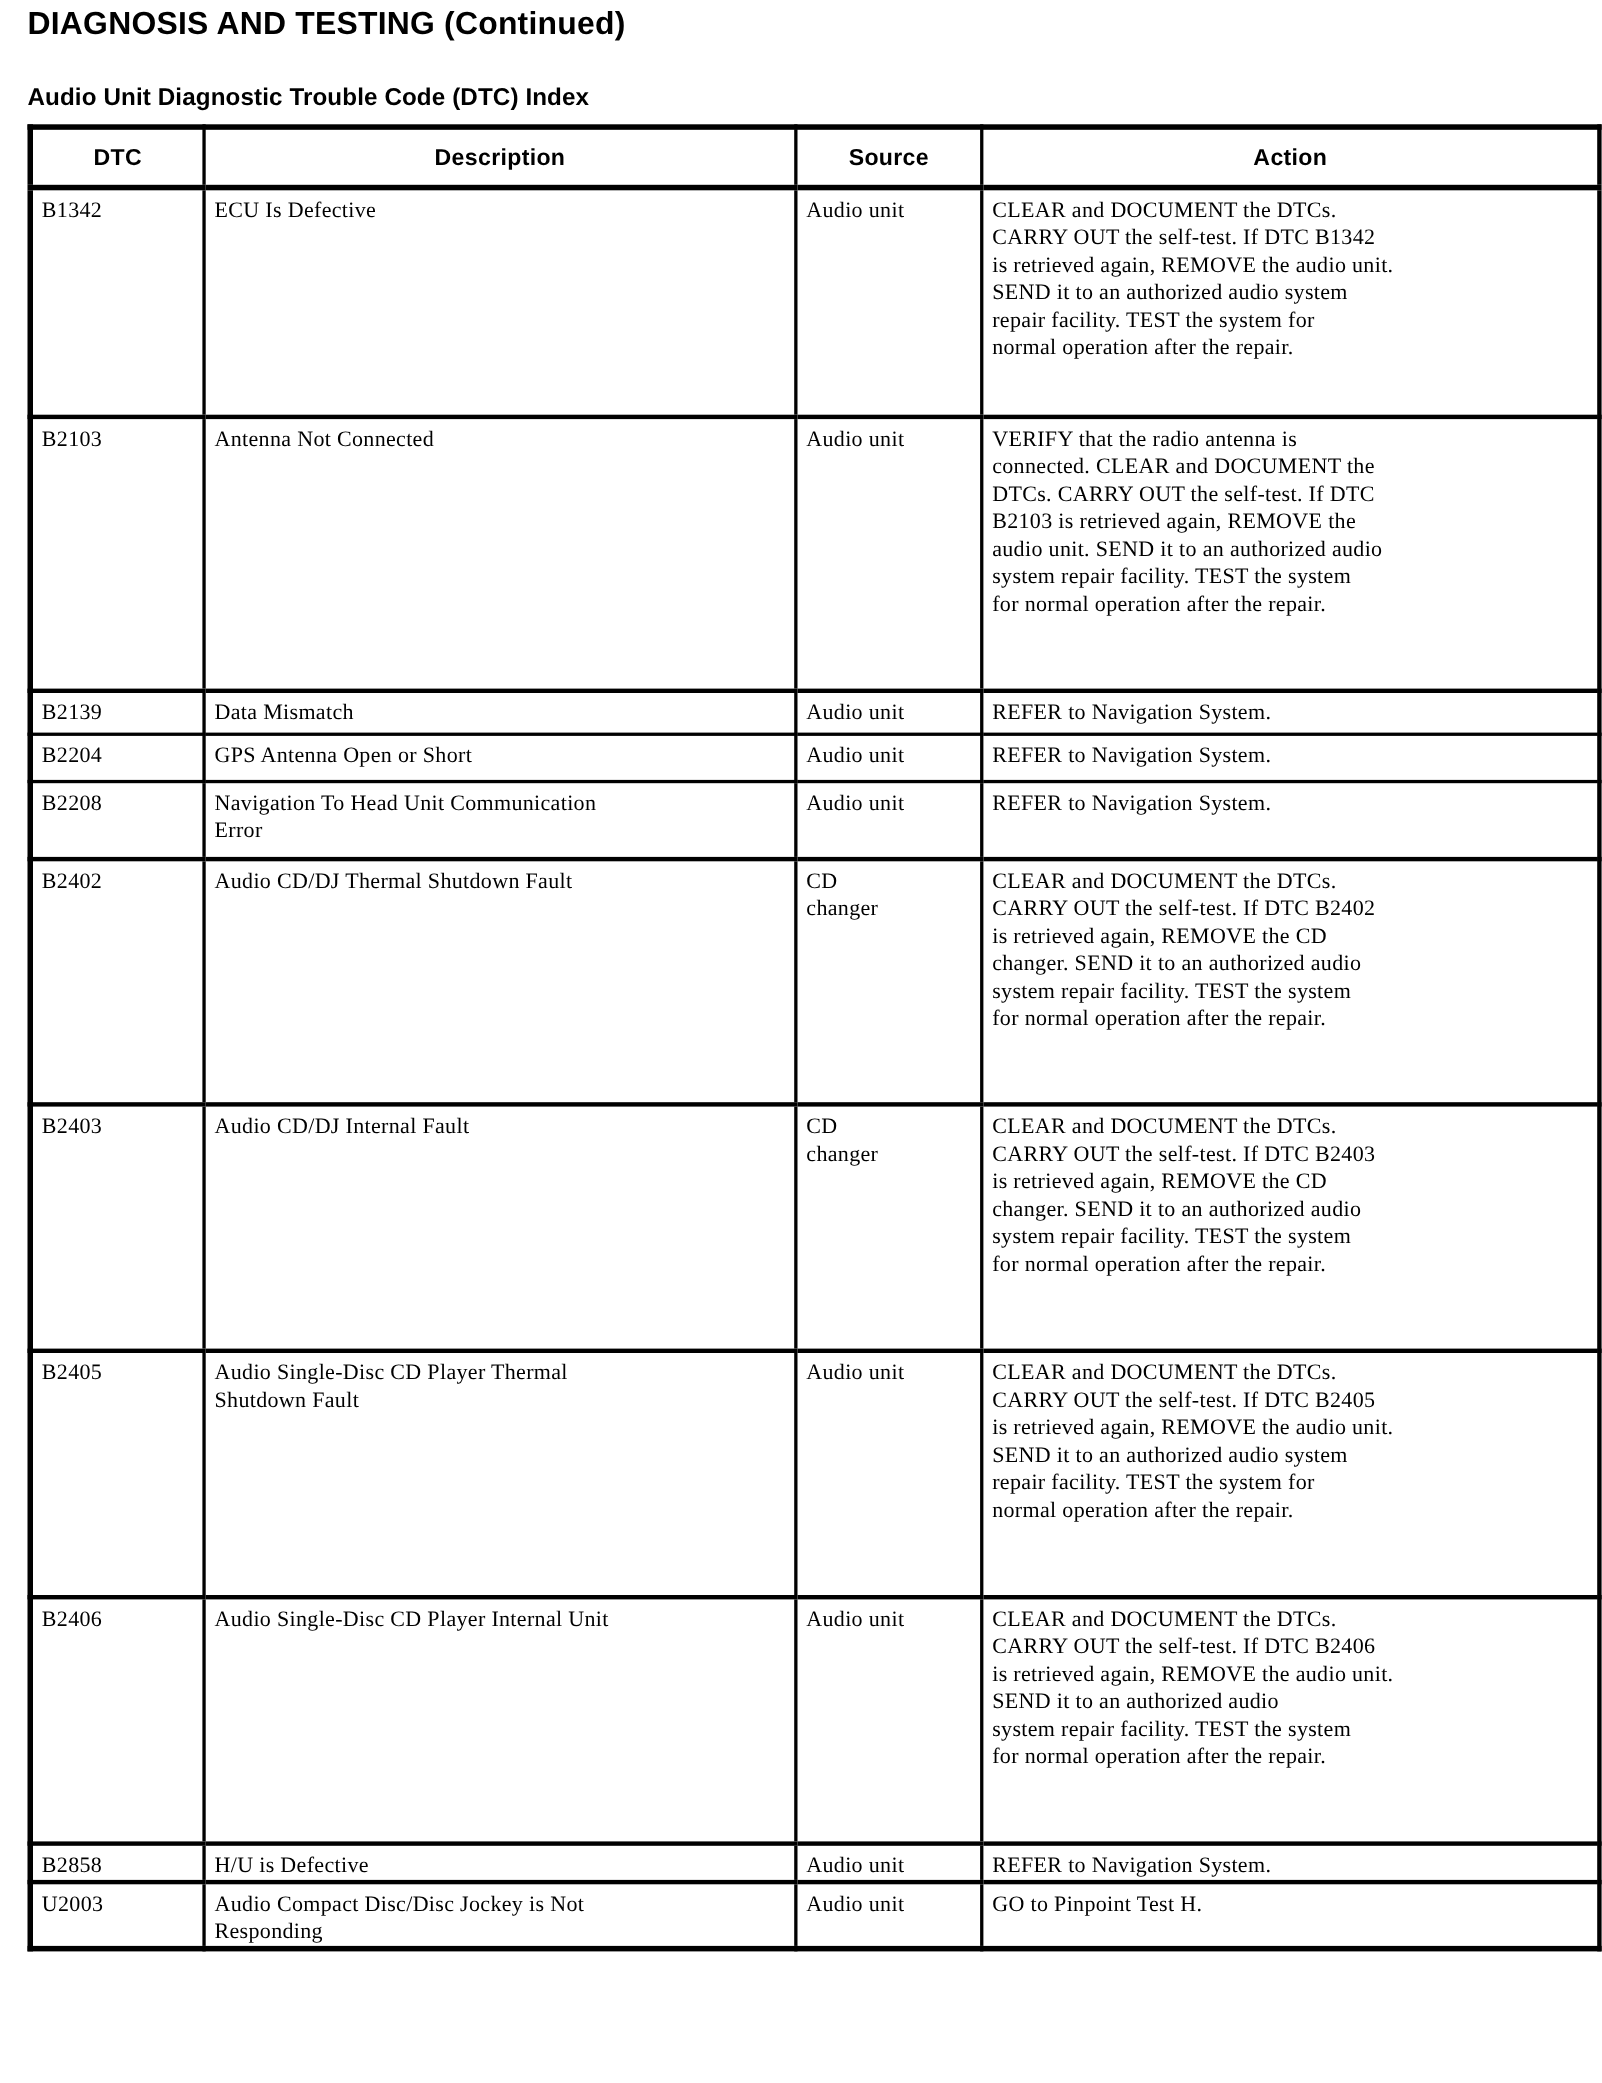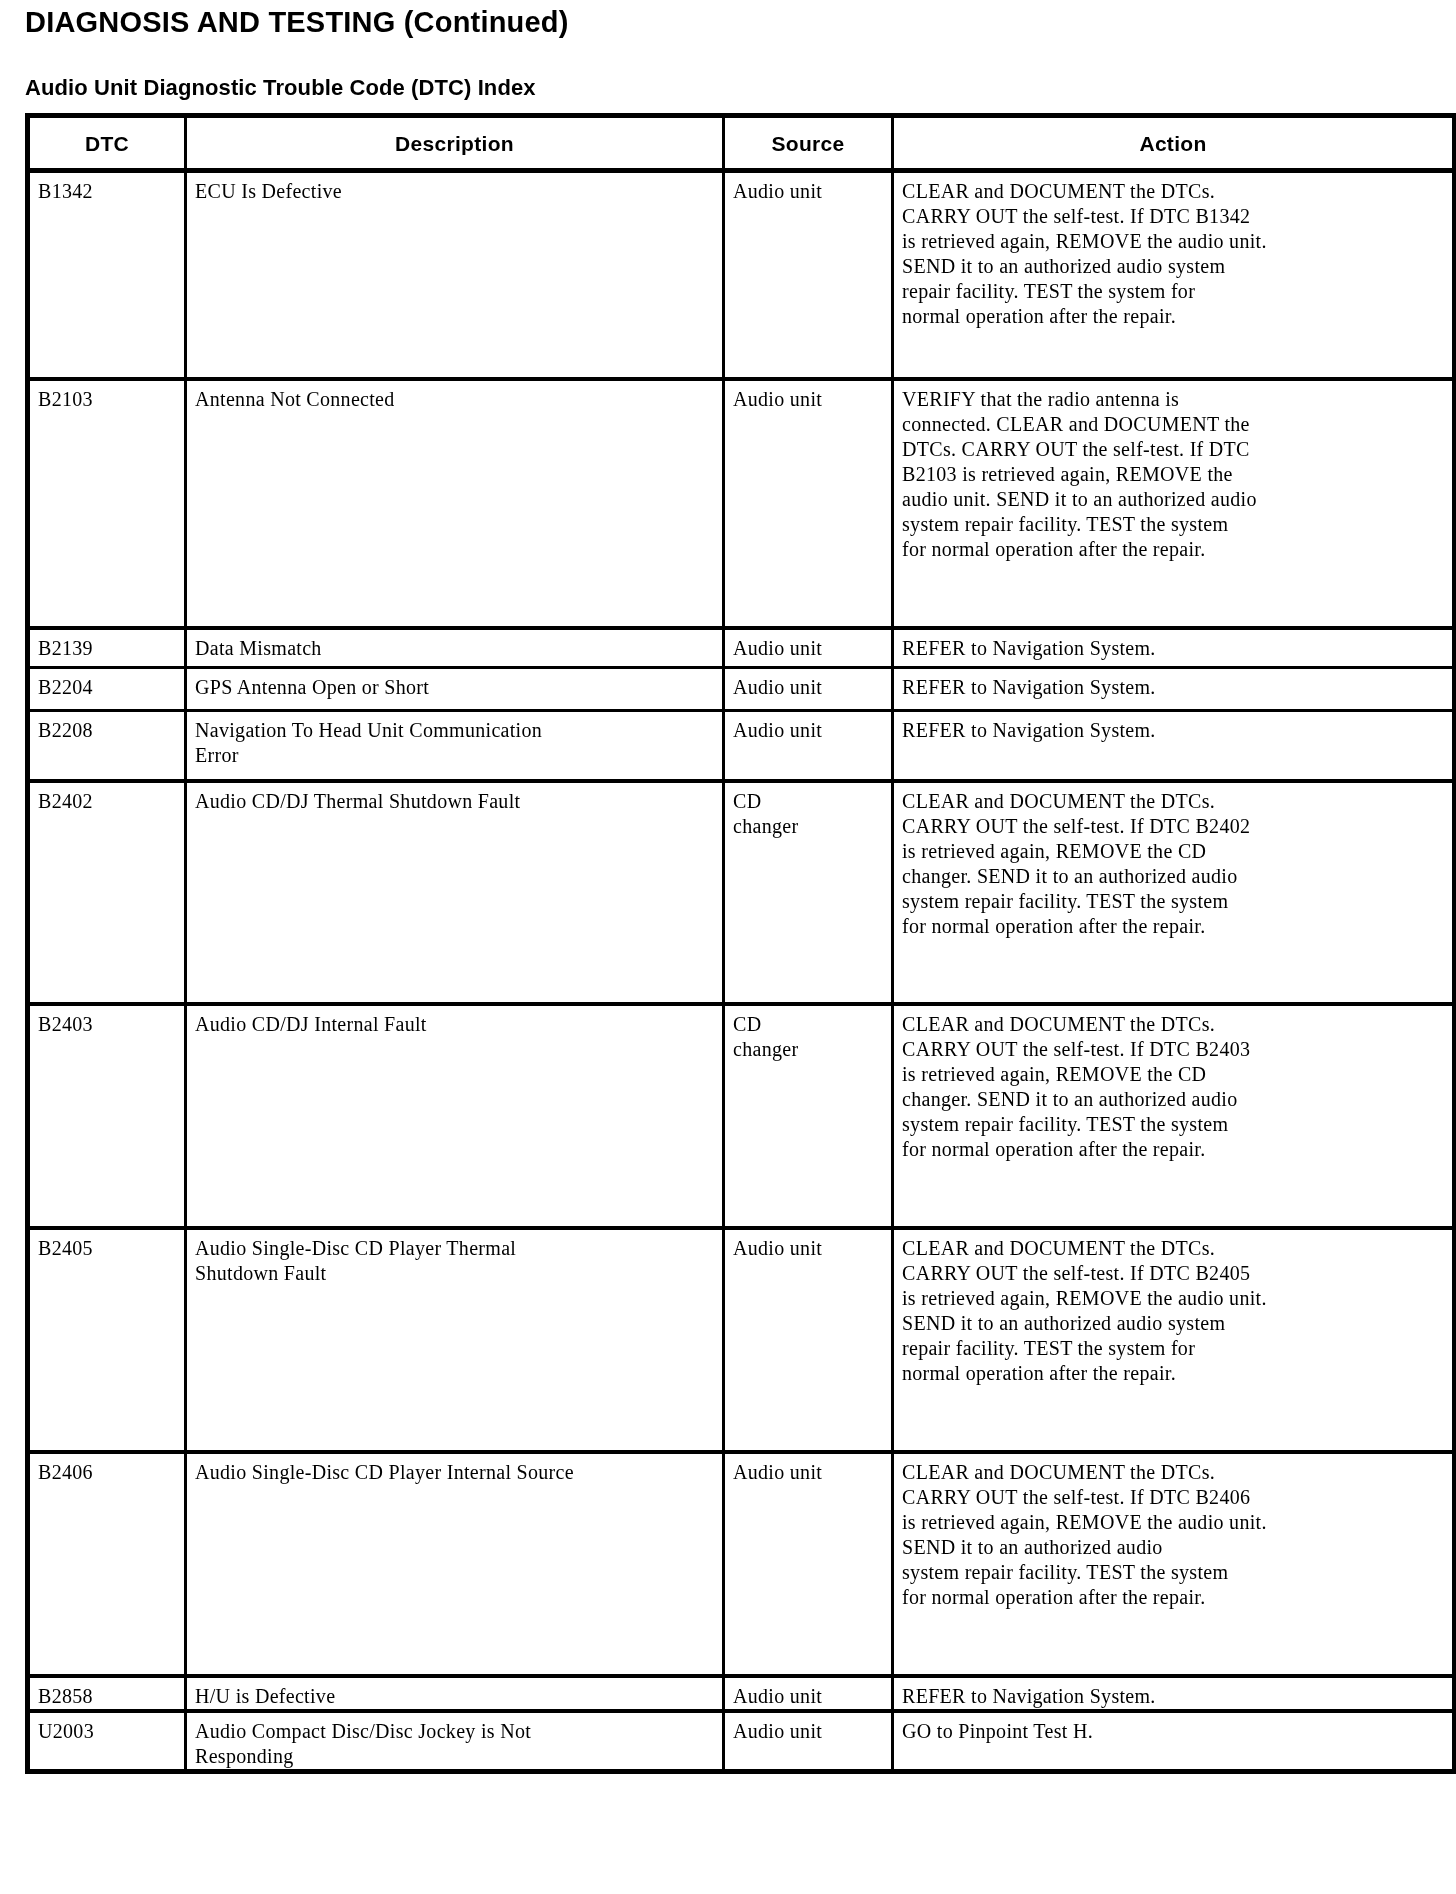--- a/index.html
+++ b/index.html
@@ -151,21 +151,21 @@
           <td>CLEAR and DOCUMENT the DTCs.<br>CARRY OUT the self-test. If DTC B2403<br>is retrieved again, REMOVE the CD<br>changer. SEND it to an authorized audio<br>system repair facility.  TEST the system<br>for normal operation after the repair.</td>
         </tr>
         <tr>
           <td>B2405</td>
           <td>Audio Single-Disc CD Player Thermal<br>Shutdown Fault</td>
           <td>Audio unit</td>
           <td>CLEAR and DOCUMENT the DTCs.<br>CARRY OUT the self-test. If DTC B2405<br>is retrieved again, REMOVE the audio unit.<br>SEND it to an authorized audio system<br>repair facility. TEST the system for<br>normal operation after the repair.</td>
         </tr>
         <tr>
           <td>B2406</td>
-          <td>Audio Single-Disc CD Player Internal Source</td>
+          <td>Audio Single-Disc CD Player Internal Unit</td>
           <td>Audio unit</td>
           <td>CLEAR and DOCUMENT the DTCs.<br>CARRY OUT the self-test. If DTC B2406<br>is retrieved again, REMOVE the audio unit.<br>SEND it to an authorized audio<br>system repair facility. TEST the system<br>for normal operation after the repair.</td>
         </tr>
         <tr>
           <td>B2858</td>
           <td>H/U is Defective</td>
           <td>Audio unit</td>
           <td>REFER to Navigation System.</td>
         </tr>
         <tr>

